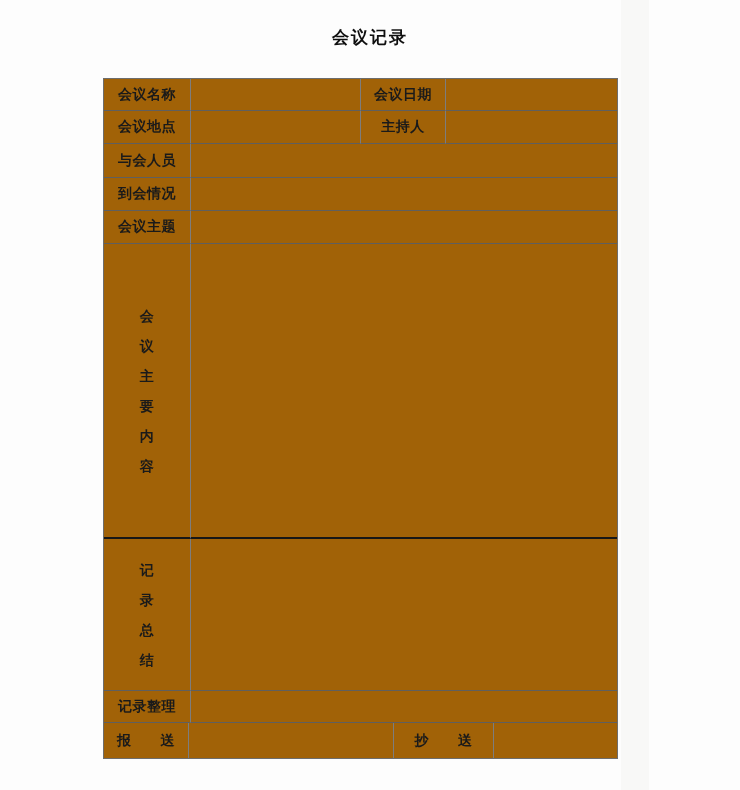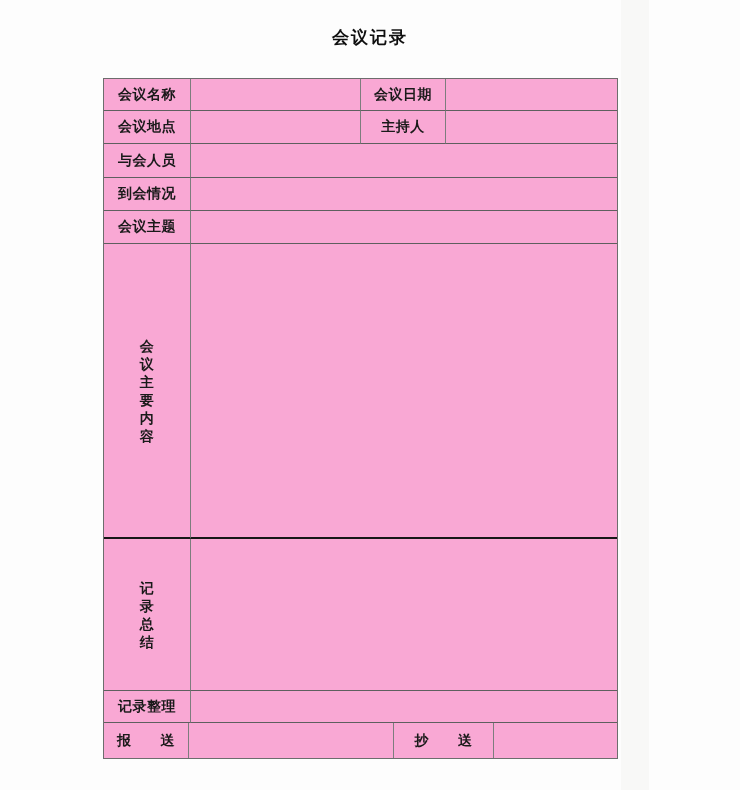--- a/index.html
+++ b/index.html
@@ -37,21 +37,21 @@
     font-weight: bold;
     letter-spacing: 2px;
     color: #0f0f0f;
   }
   .tbl {
     position: absolute;
     left: 103px;
     top: 78px;
     width: 513px;
     border: 1px solid #6d6d6d;
-    background: #f9a8d4;
+    background: #a16207;
   }
   .row { display: flex; }
   .cell {
     box-sizing: border-box;
     border-right: 1px solid #7d7d7d;
     border-bottom: 1px solid #5f5f5f;
     display: flex;
     align-items: center;
     justify-content: center;
     overflow: hidden;
@@ -61,21 +61,21 @@
   .row.thick .cell { border-bottom: 2px solid #171717; }
   .label {
     font-weight: bold;
     font-size: 14px;
     color: #1a1a1a;
     letter-spacing: 0.5px;
   }
   .vlabel {
     width: 1.05em;
     word-break: break-all;
-    line-height: 18px;
+    line-height: 30px;
     text-align: left;
     white-space: normal;
   }
   
   .h-r1 { height: 32px; }
   .h-r2 { height: 33px; }
   .h-r3 { height: 34px; }
   .h-r4 { height: 33px; }
   .h-r5 { height: 33px; }
   .h-r6 { height: 295px; }

